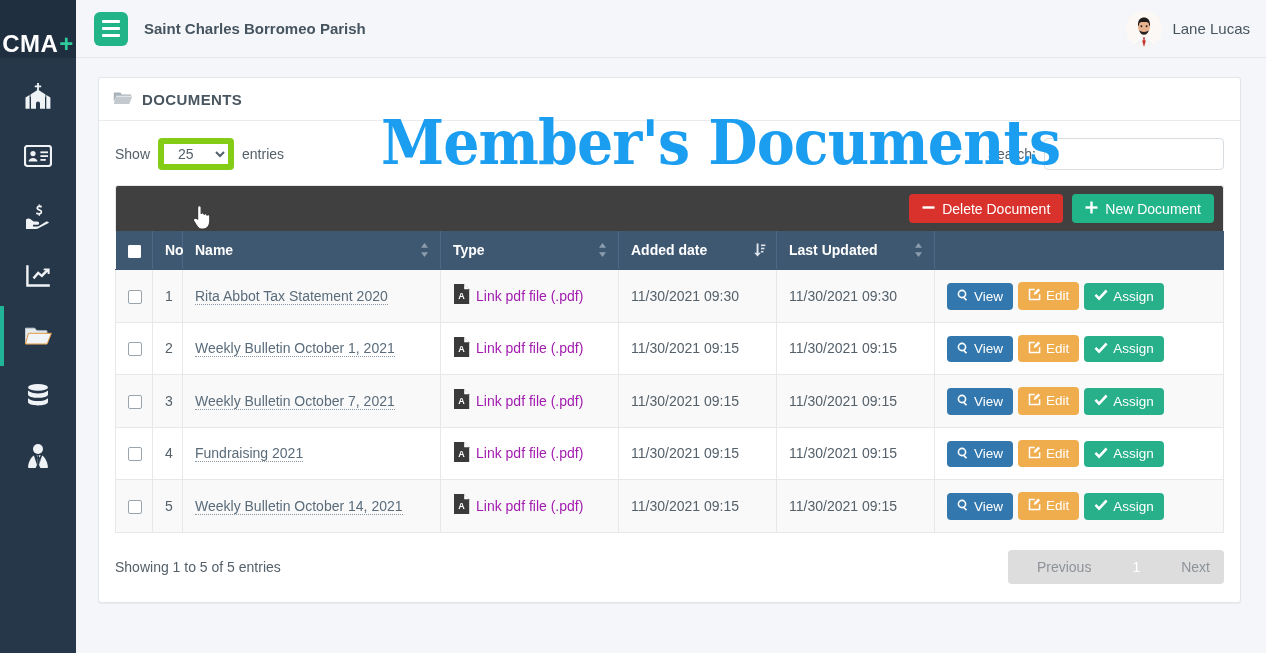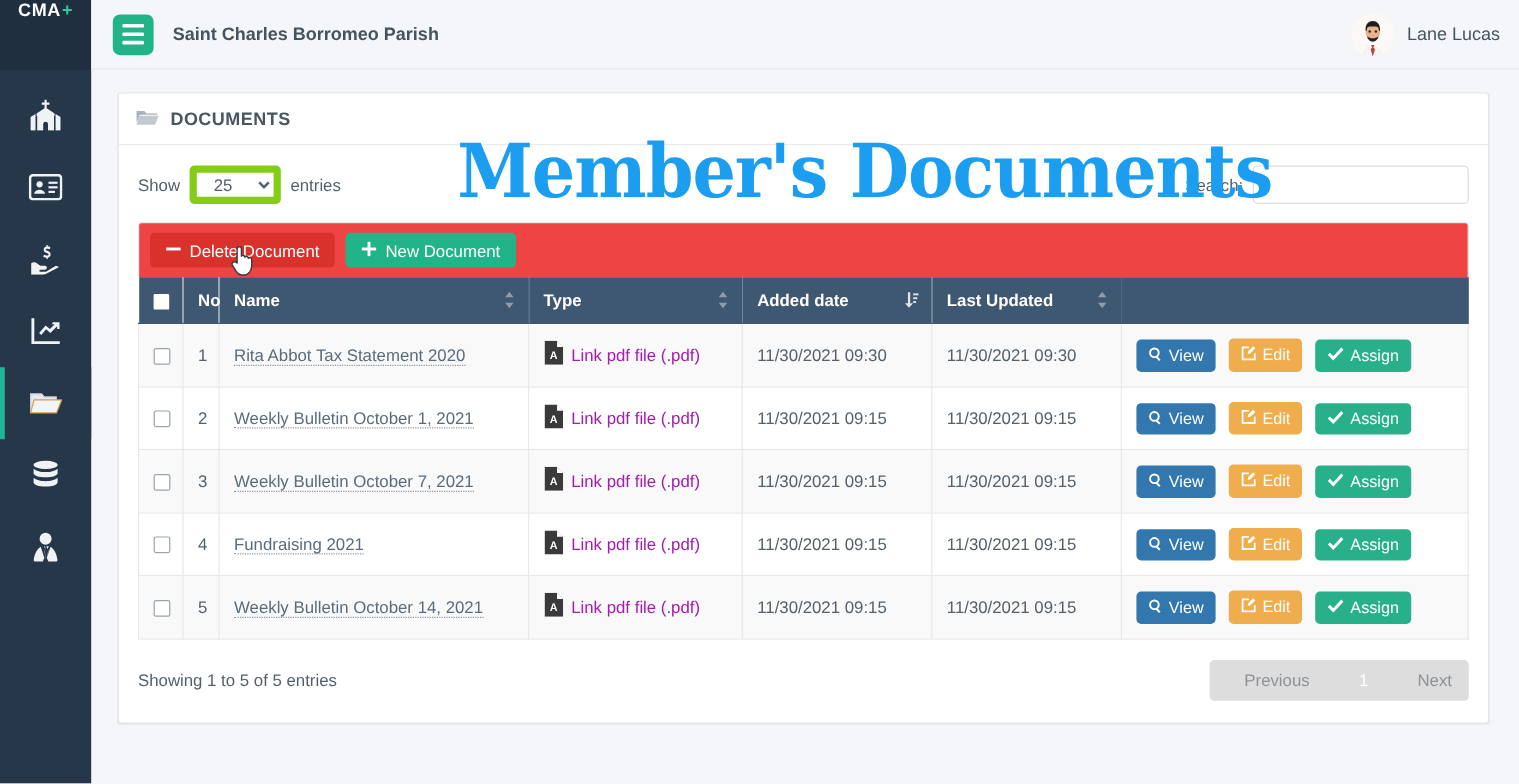--- a/index.html
+++ b/index.html
@@ -16,23 +16,23 @@
 
   
   .sidebar {
     position: absolute; left: 0; top: 0;
     width: 76px; height: 653px;
     background: #26374a;
   }
   .brand {
     height: 58px;
     background: #1f2f40;
-    display: flex; align-items: flex-start; justify-content: center;
+    display: flex; align-items: flex-end; justify-content: center;
     color: #ffffff;
-    font-size: 15px; font-weight: 700;
+    font-size: 24px; font-weight: 700;
     letter-spacing: .5px;
   }
   .brand .plus { color: #2ecc9b; font-weight: 700; margin-left: 1px; }
   .side-items { padding-top: 8px; }
   .side-item {
     position: relative;
     height: 60px;
     display: flex; align-items: center; justify-content: center;
     cursor: pointer;
   }
@@ -132,21 +132,22 @@
   }
 
   
   .btn-bar {
     margin-top: 12px;
     border: 1px solid #e6e8ea;
     border-bottom: none;
     border-radius: 3px 3px 0 0;
     padding: 8px 9px;
     display: flex; gap: 9px;
-    background: #ef4444;
+    background: #404040;
+    justify-content: flex-end;
   }
   .btn {
     display: inline-flex; align-items: center; gap: 7px;
     border: none; border-radius: 4px;
     color: #fff;
     font-family: "Liberation Sans", sans-serif;
     font-size: 14px; font-weight: 400;
     padding: 7px 13px;
     cursor: pointer;
     line-height: 1;
@@ -211,21 +212,21 @@
   .typecell { display: flex; align-items: center; gap: 6px; }
   .typecell .lbl { color: #a21caf; }
   .act-cell { white-space: nowrap; }
   .abtn {
     display: inline-flex; align-items: center; gap: 5px;
     border: none; border-radius: 4px;
     color: #fff;
     font-family: "Liberation Sans", sans-serif;
     font-size: 13.5px;
     padding: 6px 10px;
-    margin-right: 11px;
+    margin-right: 5px;
     cursor: pointer;
     line-height: 1;
   }
   .abtn:last-child { margin-right: 0; }
   .abtn-view { background: #3277ad; }
   .abtn-edit { background: #f0ad4e; }
   .abtn-assign { background: #27b08a; }
 
   
   .dt-foot { display: flex; align-items: center; margin-top: 15px; height: 38px; }

